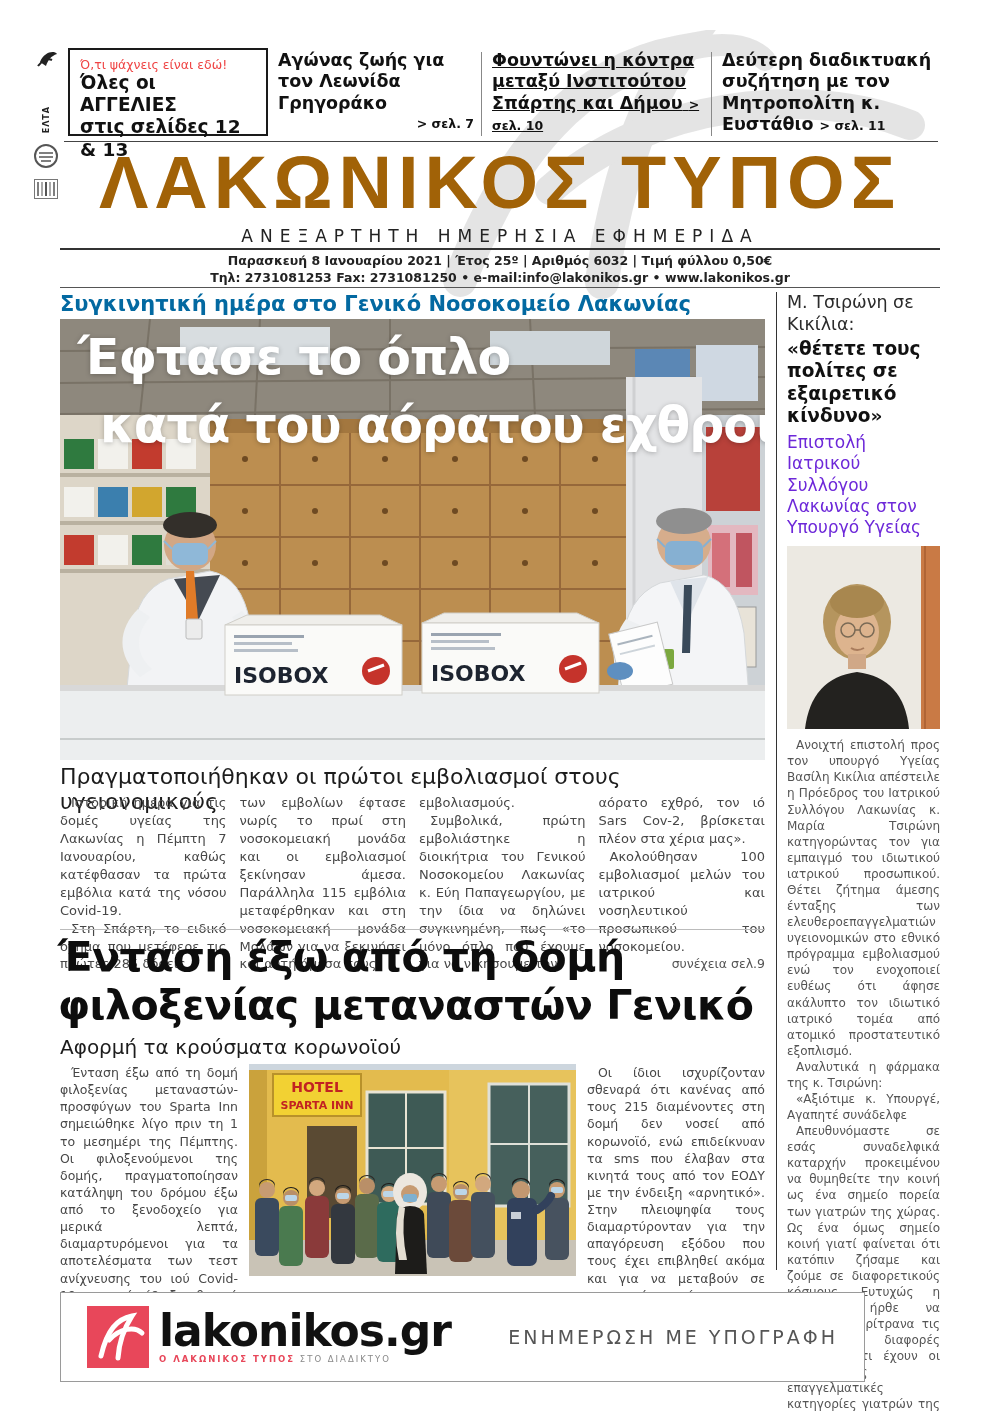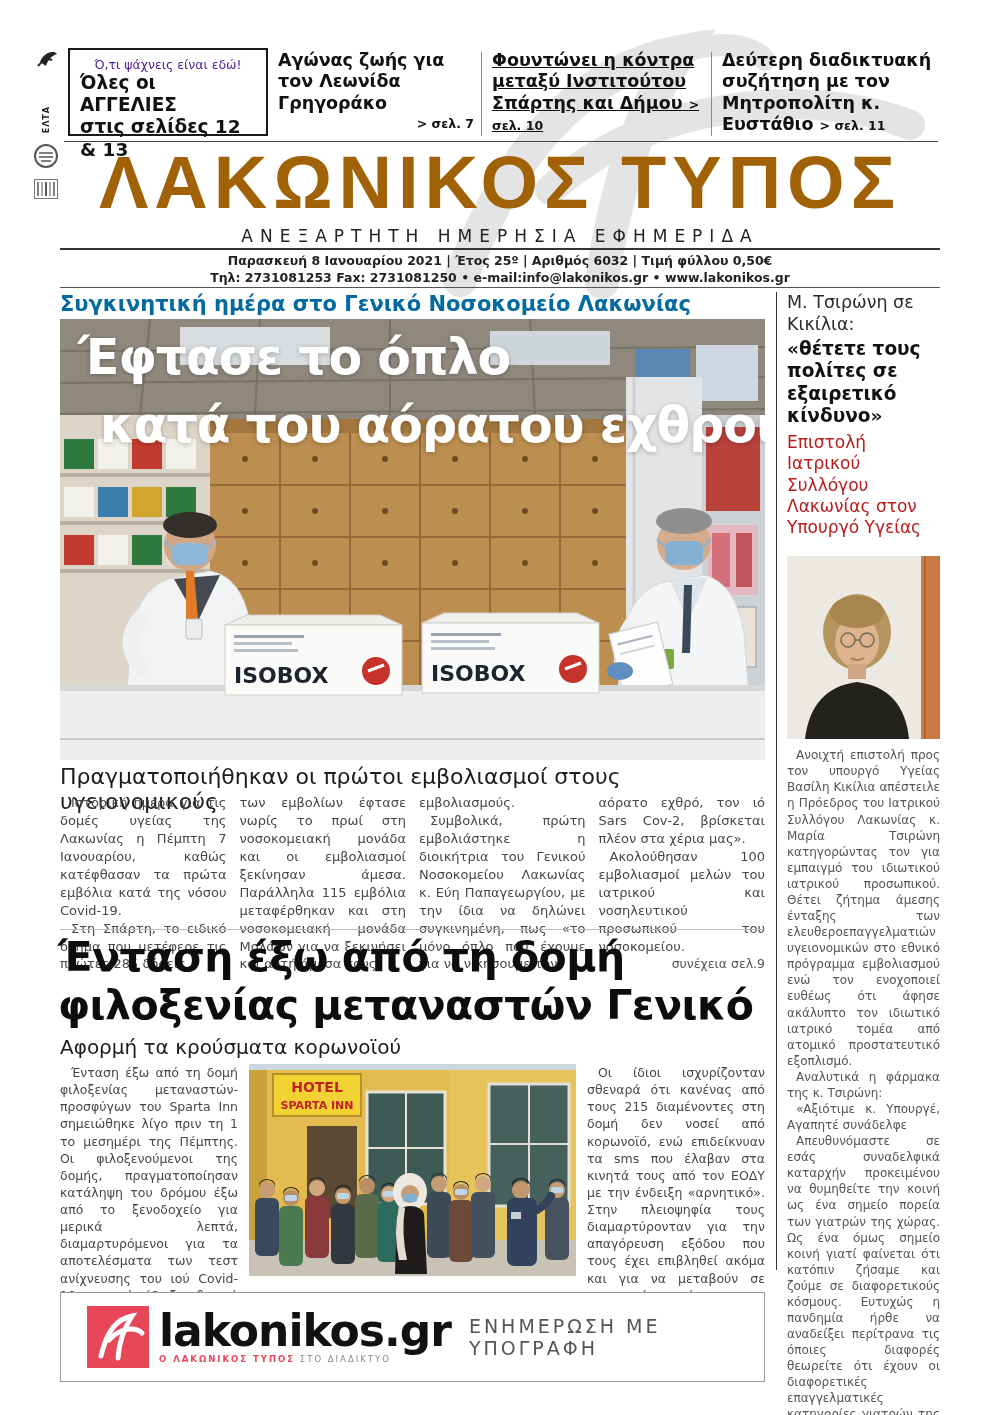--- a/index.html
+++ b/index.html
@@ -12,21 +12,21 @@
   .abs { position:absolute; }
 
   
   .watermark { position:absolute; left:250px; top:30px; z-index:0; opacity:.9; }
   .left-rail { left:32px; top:50px; width:28px; display:flex; flex-direction:column; align-items:center; gap:10px; z-index:2; }
   .elta-vert { font-size:8px; font-weight:bold; letter-spacing:1px; writing-mode:vertical-rl; transform:rotate(180deg); color:#222; }
   .ads-box {
     left:68px; top:48px; width:200px; height:88px; border:2px solid #1a1a1a;
     padding:7px 10px; background:#fff; z-index:2;
   }
-  .ads-line1 { font-size:12.5px; color:#4c1d95;text-align:center; }
+  .ads-line1 { font-size:12.5px; color:#ef4444; }
   .ads-line2, .ads-line3 { font-size:18.5px; font-weight:bold; color:#111; line-height:1.2; }
   .teaser { top:50px; z-index:2; font-weight:bold; font-size:17.5px; line-height:1.22; color:#111; }
   .teaser .pg { font-size:12.5px; font-weight:bold; color:#111; }
   .teaser1 { left:278px; width:196px; }
   .teaser1 .pg { display:block; text-align:right; margin-top:2px; }
   .teaser2 { left:492px; width:208px;text-decoration:underline; }
   .teaser3 { left:722px; width:214px; }
   .vdiv { width:1px; background:#888; top:52px; height:84px; z-index:2; }
   .vdiv1 { left:481px; } .vdiv2 { left:711px; }
   .rule-top { left:64px; top:141px; width:874px; height:1px; background:#444; z-index:2; }
@@ -68,27 +68,27 @@
   .art2-row { left:60px; top:1064px; width:705px; display:flex; gap:11px; z-index:2; }
   .art2-col { width:180px; font-size:12.5px; line-height:1.37; color:#474747; text-align:justify; }
   .art2-col p { text-indent:11px; }
   .art2-photo { width:327px; height:212px; flex:none; background:#ef4444; }
 
   
   .vrule-main { left:776px; top:292px; width:1px; height:978px; background:#333; z-index:2; }
   .right-col { left:787px; top:292px; width:153px; z-index:2; }
   .rc-kicker { font-size:17.5px; color:#2b2b2b; line-height:1.25; margin-bottom:2px; }
   .rc-head { font-size:18.5px; font-weight:bold; color:#111; line-height:1.22; margin-bottom:4px; }
-  .rc-deck { font-size:17px; color:#b91c1c; line-height:1.25; margin-bottom:18px; }
+  .rc-deck { font-size:17px; color:#6d28d9; line-height:1.25; margin-bottom:8px; }
   .rc-photo { width:153px; height:183px; background:#ece9e2; margin-bottom:8px; }
   .rc-body { font-size:12px; line-height:1.34; color:#555; text-align:justify; }
   .rc-body p { text-indent:9px; margin:0; }
 
   
-  .banner { left:60px; top:1292px; width:705px; height:90px; border:1px solid #9a9a9a;
+  .banner { left:60px; top:1292px; width:805px; height:90px; border:1px solid #9a9a9a;
     display:flex; align-items:center; padding:0 26px; gap:18px; background:#fff; z-index:2; }
   .banner-logo { display:flex; align-items:center; gap:10px; }
   .brand-text-wrap { display:flex; flex-direction:column; }
   .brand-text { font-size:44px; font-weight:bold; letter-spacing:-1px; color:#111; line-height:0.95; }
   .brand-tagline { font-size:8.5px; letter-spacing:2px; margin-top:3px; }
   .brand-tagline .red { color:#e8475a; font-weight:bold; }
   .brand-tagline .gray { color:#8a8a8a; }
   .banner-slogan { margin-left:auto; font-size:19px; letter-spacing:3px; color:#555; }
 </style>
 </head>

